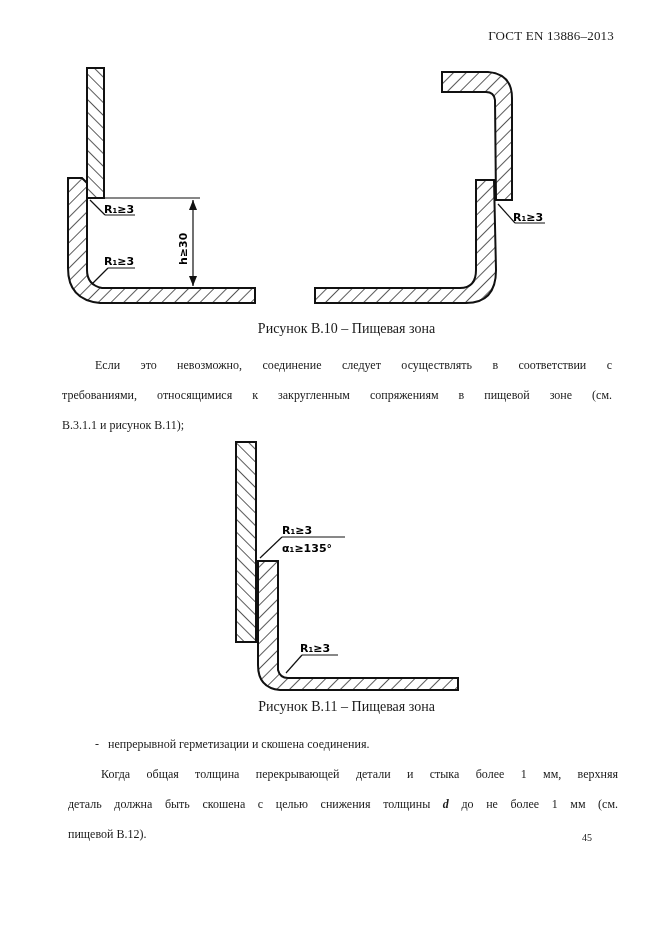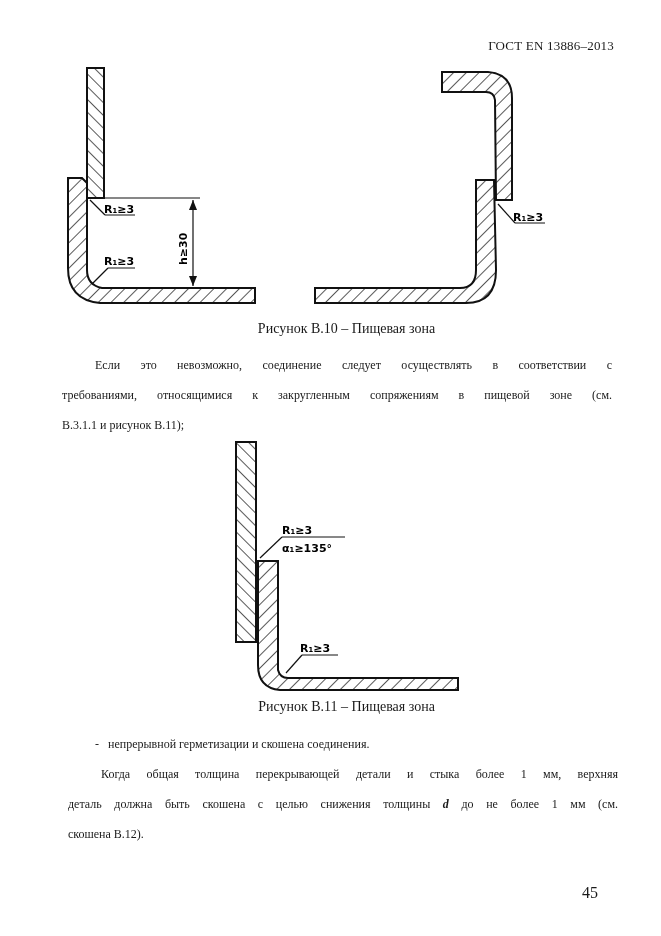--- a/index.html
+++ b/index.html
@@ -1,28 +1,28 @@
 <!DOCTYPE html>
 <html><head>
   <meta charset="utf-8">
   <style>
     html, body { margin: 0; padding: 0; background: #ffffff; }
     body { width: 661px; height: 936px; position: relative; overflow: hidden;
            font-family: "Liberation Serif", "DejaVu Serif", serif; color: #1a1a1a; }
-    .header { position: absolute; top: 38px; right: 47px; font-size: 13px; letter-spacing: 0.2px; text-align: center; }
+    .header { position: absolute; top: 28px; right: 47px; font-size: 13px; letter-spacing: 0.2px; text-align: center; }
     .fig { position: absolute; }
     .fig svg { display: block; }
     .caption { position: absolute; left: 0; width: 661px; text-align: center; font-size: 14px; margin-left: 16px; }
     .para { position: absolute; left: 62px; width: 550px; font-size: 12px; line-height: 30px;
             text-align: justify; }
     .para .line { display: block; white-space: nowrap; }
     .justify { text-align: justify; text-align-last: justify; }
     .indent { padding-left: 33px; }
     .italic-d { font-style: italic; font-weight: bold; }
-    .pagenum { position: absolute; left: 582px; top: 884px; font-size: 16px; }
+    .pagenum { position: absolute; left: 582px; top: 832px; font-size: 10px; }
     .lbl { font-family: "DejaVu Sans", sans-serif; font-weight: bold; font-size: 11px; }
   </style>
 </head>
 <body>
 
 <div class="header">ГОСТ EN 13886–2013</div>
 
 <div class="fig" style="left:60px; top:60px;">
   <svg width="210" height="260" viewBox="0 0 210 260">
     <defs>
@@ -108,16 +108,16 @@
 
 <div class="para" style="top:729px;">
   <span class="line" style="padding-left:33px;">
     <span>-</span>&nbsp;&nbsp;&nbsp;<span>непрерывной герметизации и скошена соединения.</span>
   </span>
 </div>
 
 <div class="para" style="top:759px;margin-left:6px;">
   <span class="line justify indent">Когда общая толщина перекрывающей детали и стыка более 1 мм, верхняя</span>
   <span class="line justify"><span>деталь должна быть скошена с целью снижения толщины </span><span class="italic-d">d</span><span> до не более 1 мм (см.</span></span>
-  <span class="line">скошена В.12).</span>
+  <span class="line">пищевой В.12).</span>
 </div>
 
 <div class="pagenum">45</div>
 
 </body></html>

